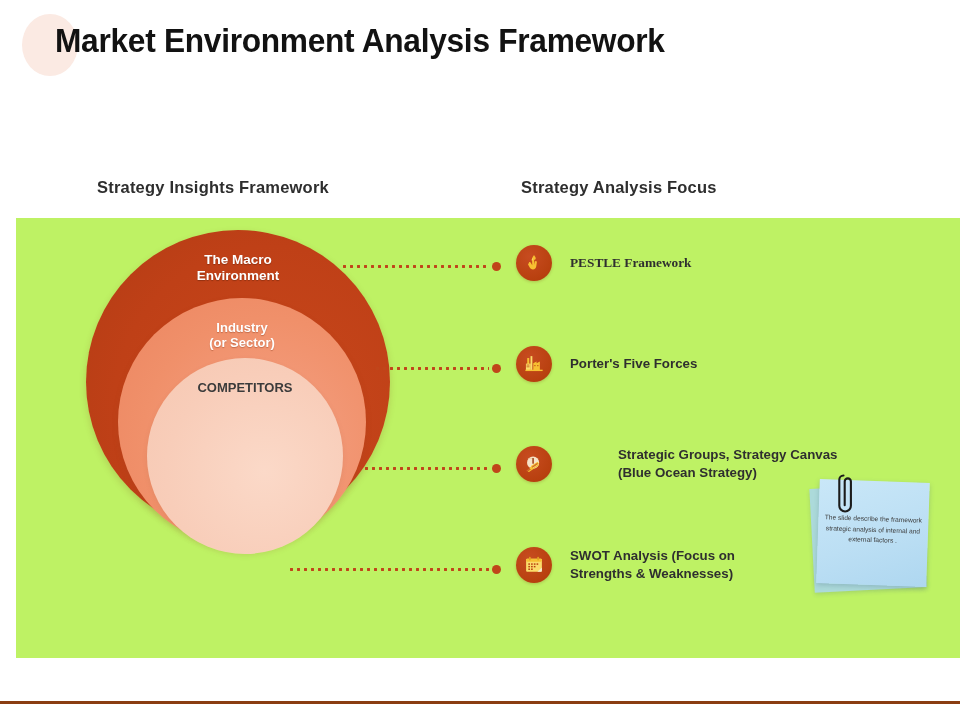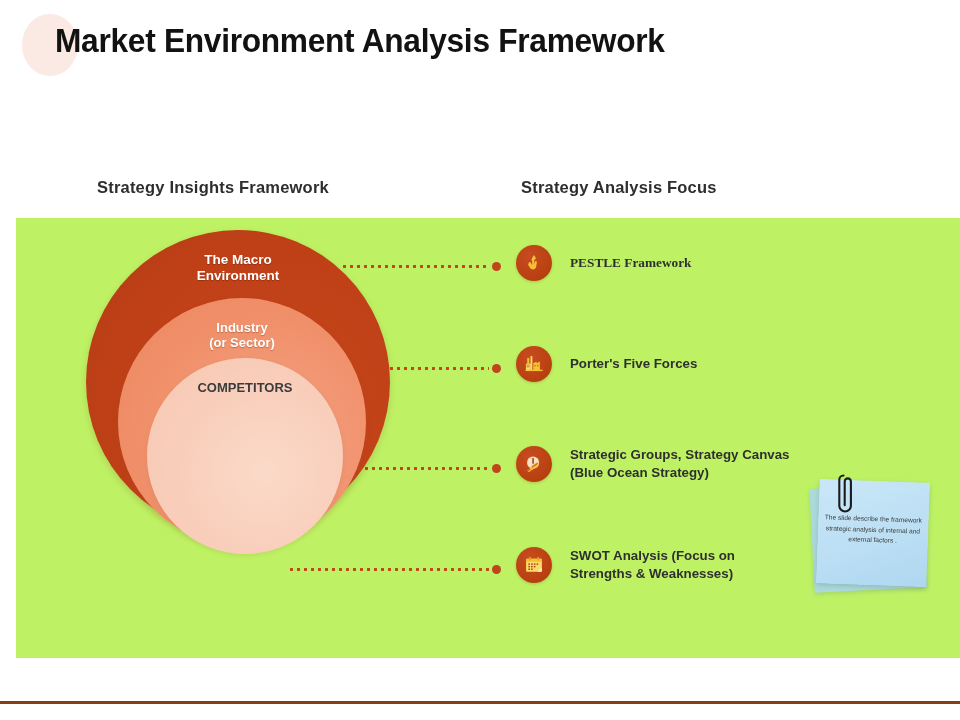--- a/index.html
+++ b/index.html
@@ -187,21 +187,21 @@
             <rect x="5.8" y="14.5" width="1.1" height="1.1"></rect>
             <rect x="12.4" y="13.2" width="1.2" height="1.2"></rect>
             <rect x="15.6" y="13.2" width="1.2" height="1.2"></rect>
           </g>
           <rect x="2.6" y="18.2" width="18.8" height="1.5" fill="#f7c032"></rect>
         </svg>
       </div>
       <div class="tool-label">Porter's Five Forces</div>
     </div>
 
-    <div class="tool-row" style="left:500px;top:228px;">
+    <div class="tool-row" style="left:500px;top:228px;gap:48px;">
         <div class="tool-icon">
         <svg width="22" height="22" viewBox="0 0 24 24" aria-hidden="true">
           <circle cx="11" cy="10.5" r="6.6" fill="#f6e2c8"></circle>
           <path d="M6.4 6.2c1.6-1.1 3.2.4 4.6-.6" stroke="#e8c9a0" stroke-width="1" fill="none"></path>
           <rect x="10.2" y="5.4" width="1.6" height="6.4" rx=".6" fill="#9a3a10"></rect>
           <path d="M8.6 14.2l7.4-4.6 1.6 2.4-7.6 4.4z" fill="#f7c032"></path>
           <path d="M4.6 19.3l10.8-7.6" stroke="#d06a2c" stroke-width="1.5" stroke-linecap="round"></path>
           <path d="M6.2 20.1l10.2-6.8" stroke="#f7c032" stroke-width="1.2" stroke-linecap="round"></path>
           <circle cx="9.0" cy="16.6" r="1.5" fill="#f7c032"></circle>
         </svg>

